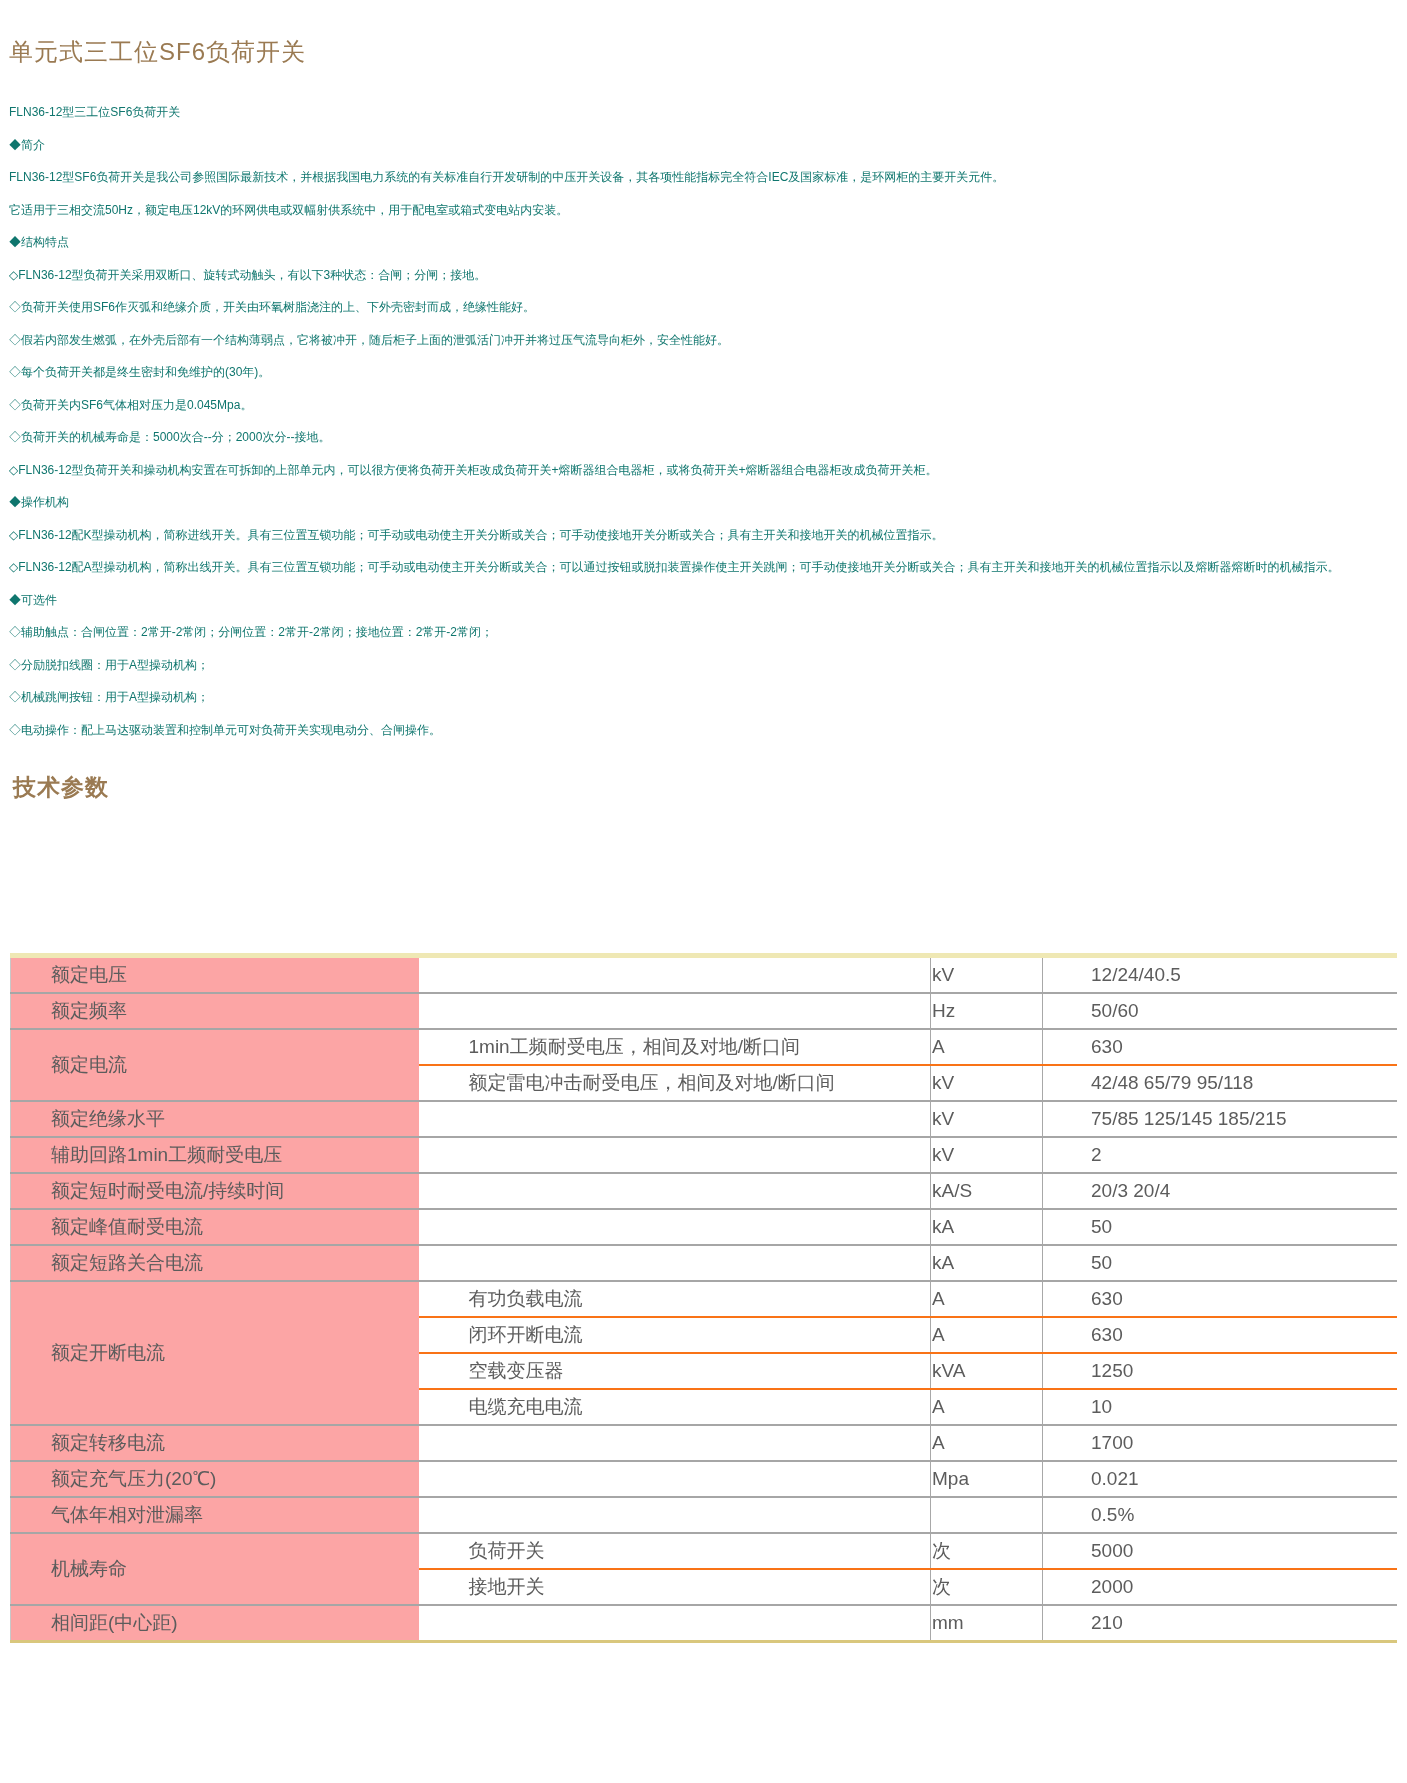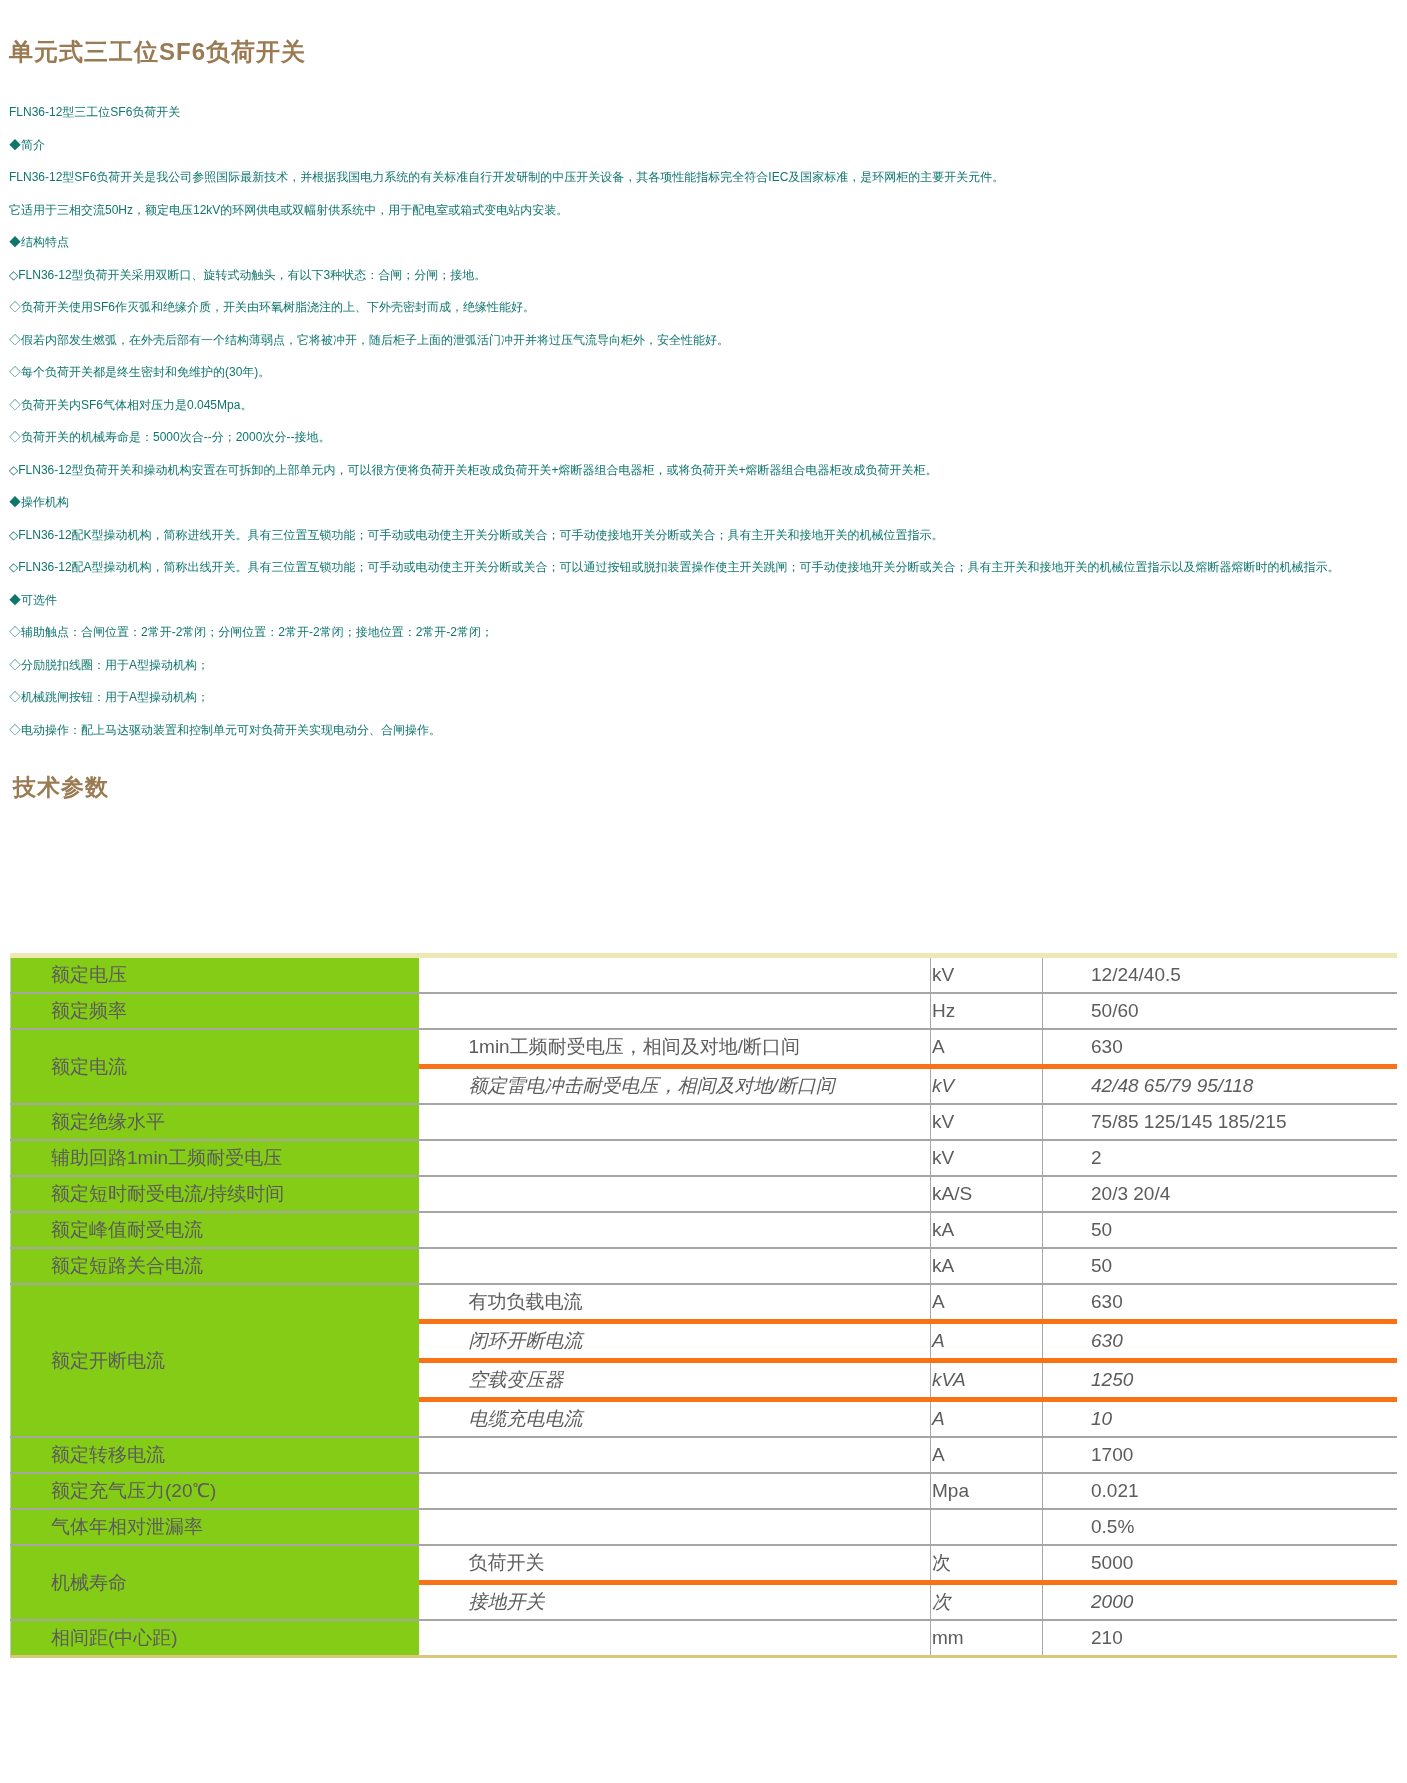--- a/index.html
+++ b/index.html
@@ -1,30 +1,30 @@
 <!DOCTYPE html>
 <html><head>
 <meta charset="utf-8">
 <style>
   html,body{margin:0;padding:0;background:#ffffff;}
   body{width:1407px;min-height:1783px;font-family:"Liberation Sans",sans-serif;color:#565656;}
   .doc{padding:0 9px;}
-  .page-title{margin:36px 0 0 0;font-size:24px;font-weight:bold;color:#9a7a52;letter-spacing:1px;}
+  .page-title{margin:36px 0 0 0;font-size:24px;font-weight:normal;color:#9a7a52;letter-spacing:1px;}
   .body-text{margin-top:28px;}
   .body-text p{margin:0;font-size:12px;line-height:32.5px;text-align:justify;color:#0f766e;}
   .tech-title{margin:26px 0 0 4px;font-size:23px;font-weight:bold;color:#9a7a52;letter-spacing:1px;}
   .tbl-wrap{margin:150px 1px 0 1px;border-top:5px solid #efe8b4;border-bottom:3px solid #d9c77d;}
   table{width:100%;border-collapse:collapse;table-layout:fixed;border-left:1px solid #c8c8c8;}
   td{height:32px;font-size:19px;color:#5c5c5c;overflow:hidden;white-space:nowrap;vertical-align:middle;}
-  td.param{background:#84cc16;padding:0 6px 0 40px;}
+  td.param{background:#fca5a5;padding:0 6px 0 40px;}
   td.sub{padding-left:50px;background:#ffffff;}
   td.unit{text-align:left;border-left:1px solid #a8a8a8;border-right:1px solid #a8a8a8;}
   td.val{padding-left:48px;}
   tr.major td{border-top:2px solid #a6a6a6;}
-  tr.sub-row td{border-top:5px solid #f97316;font-style:italic;}
+  tr.sub-row td{border-top:2px solid #f97316;}
   table tr:first-child td{border-top:none;}
 </style>
 </head>
 <body>
 
 <div class="doc">
 
   <h1 class="page-title">单元式三工位SF6负荷开关</h1>
 
   <div class="body-text">

